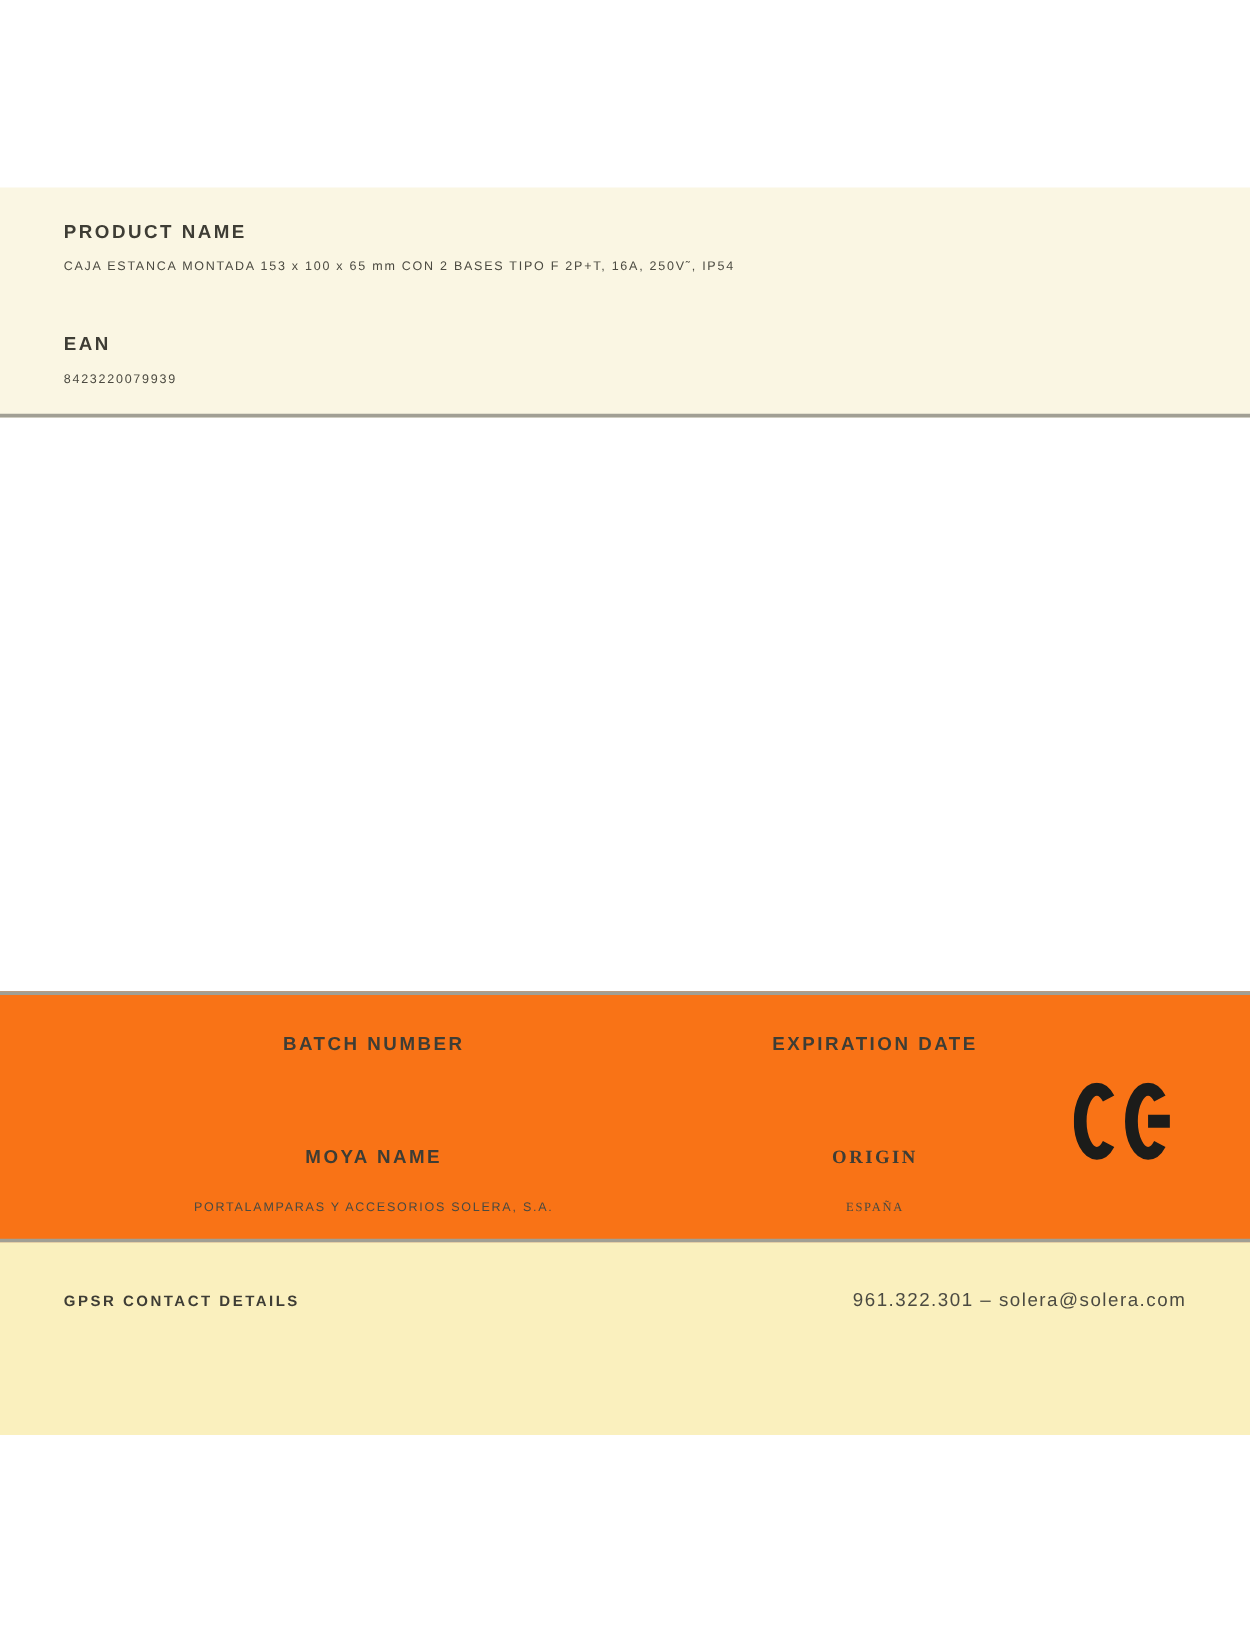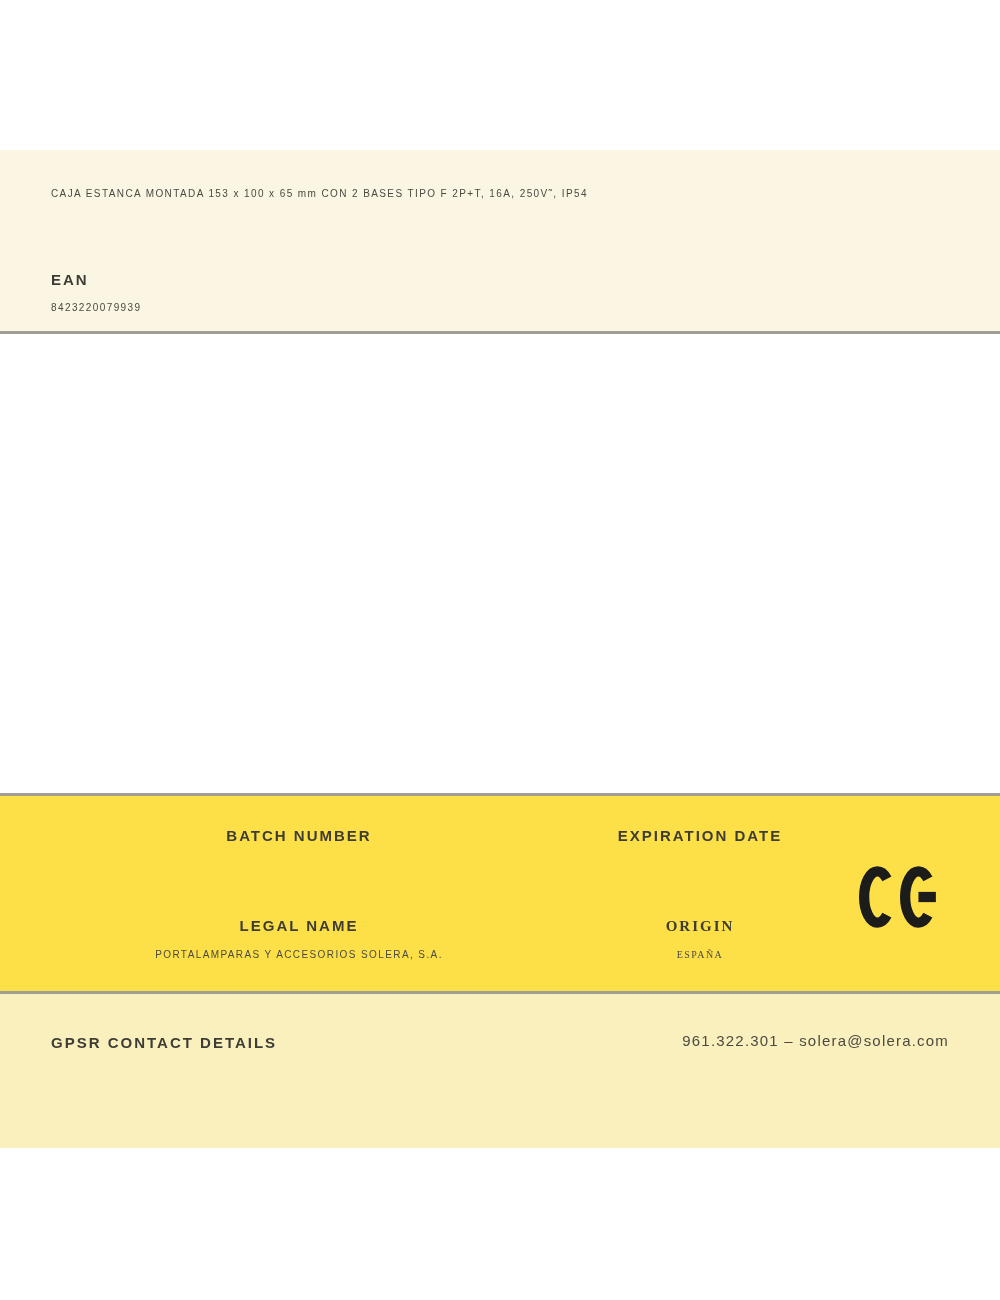--- a/index.html
+++ b/index.html
@@ -25,21 +25,21 @@
   .sec-product {
     top: 150px;
     height: 184px;
     background: #faf6e3;
     border-bottom: 3px solid #a19f94;
     padding: 26px 51px 0 51px;
   }
   .sec-cert {
     top: 793px;
     height: 201px;
-    background: #fde047;
+    background: #f97316;
     border-top: 3px solid #a19f94;
     border-bottom: 3px solid #a19f94;
   }
   .sec-gpsr {
     top: 994px;
     height: 154px;
     background: #faf0be;
   }
   .field-label {
     font-size: 15px;
@@ -48,47 +48,47 @@
     color: #3e3d35;
     line-height: 20px;
   }
   .field-value {
     font-size: 10px;
     letter-spacing: 1.4px;
     color: #4b4a41;
     line-height: 20px;
   }
   .sec-product .field-value { margin-top: 8px; }
-  .field-gap { margin-top: 66px; }
+  .field-gap { margin-top: 42px; }
 
   .col-center {
     position: absolute;
     transform: translateX(-50%);
     text-align: center;
     white-space: nowrap;
   }
   .cc-batch { left: 299px; top: 30px; }
   .cc-expiration { left: 700px; top: 30px; }
   .cc-legal { left: 299px; top: 120px; }
   .cc-origin { left: 700px; top: 120px; font-family: Liberation Serif, serif; }
-  .cc-legal .field-value, .cc-origin .field-value { margin-top: 9px; }
+  .cc-legal .field-value, .cc-origin .field-value { margin-top: 21px; }
 
   .ce-mark {
     position: absolute;
     left: 859px;
     top: 70px;
     width: 82px;
     height: 62px;
   }
 
   .gpsr-title {
     position: absolute;
     left: 51px;
     top: 40px;
-    font-size: 15px;
+    font-size: 12px;
     font-weight: bold;
     letter-spacing: 2px;
     color: #3e3d35;
     white-space: nowrap;
   }
   .gpsr-contact {
     position: absolute;
     right: 51px;
     top: 33px;
     text-align: right;
@@ -99,39 +99,40 @@
     white-space: nowrap;
   }
 </style>
 </head>
 <body>
 
 <div class="page">
 
   <div class="sec sec-product">
     <div>
+      <div class="field-label">PRODUCT NAME</div>
       <div class="field-value">CAJA ESTANCA MONTADA 153 x 100 x 65 mm CON 2 BASES TIPO F 2P+T, 16A, 250V˜, IP54</div>
     </div>
     <div class="field-gap">
       <div class="field-label">EAN</div>
       <div class="field-value">8423220079939</div>
     </div>
   </div>
 
   <div class="sec sec-cert">
     <div class="col-center cc-batch">
       <div class="field-label">BATCH NUMBER</div>
       <div class="field-value"></div>
     </div>
     <div class="col-center cc-expiration">
       <div class="field-label">EXPIRATION DATE</div>
       <div class="field-value"></div>
     </div>
     <div class="col-center cc-legal">
-      <div class="field-label">LEGAL NAME</div>
+      <div class="field-label">MOYA NAME</div>
       <div class="field-value">PORTALAMPARAS Y ACCESORIOS SOLERA, S.A.</div>
     </div>
     <div class="col-center cc-origin">
       <div class="field-label">ORIGIN</div>
       <div class="field-value">ESPAÑA</div>
     </div>
     <div class="ce-mark">
       <svg width="82" height="62" viewBox="0 0 80 60" xmlns="http://www.w3.org/2000/svg">
         <g fill="none" stroke="#1c1c1a" stroke-width="10">
           <path d="M 27.2 12.3 A 13 25 0 1 0 27.2 47.7"></path>

